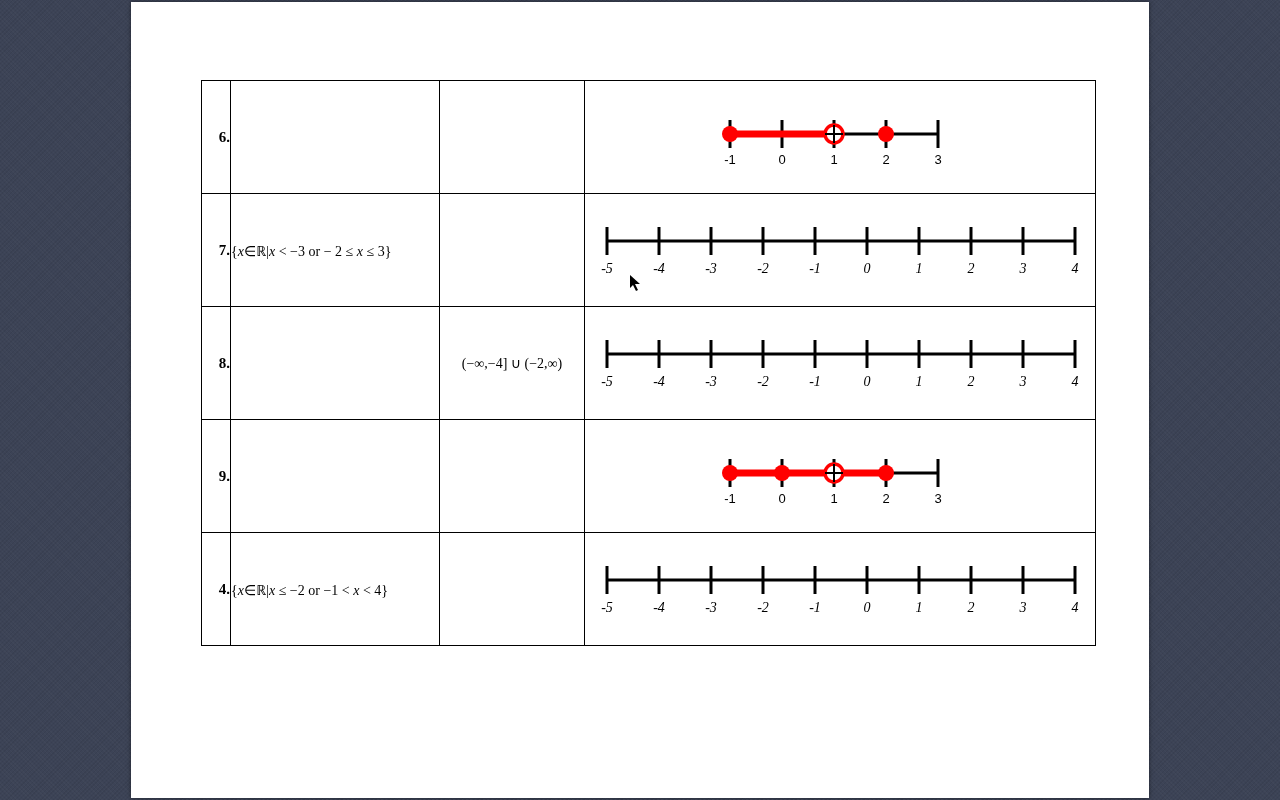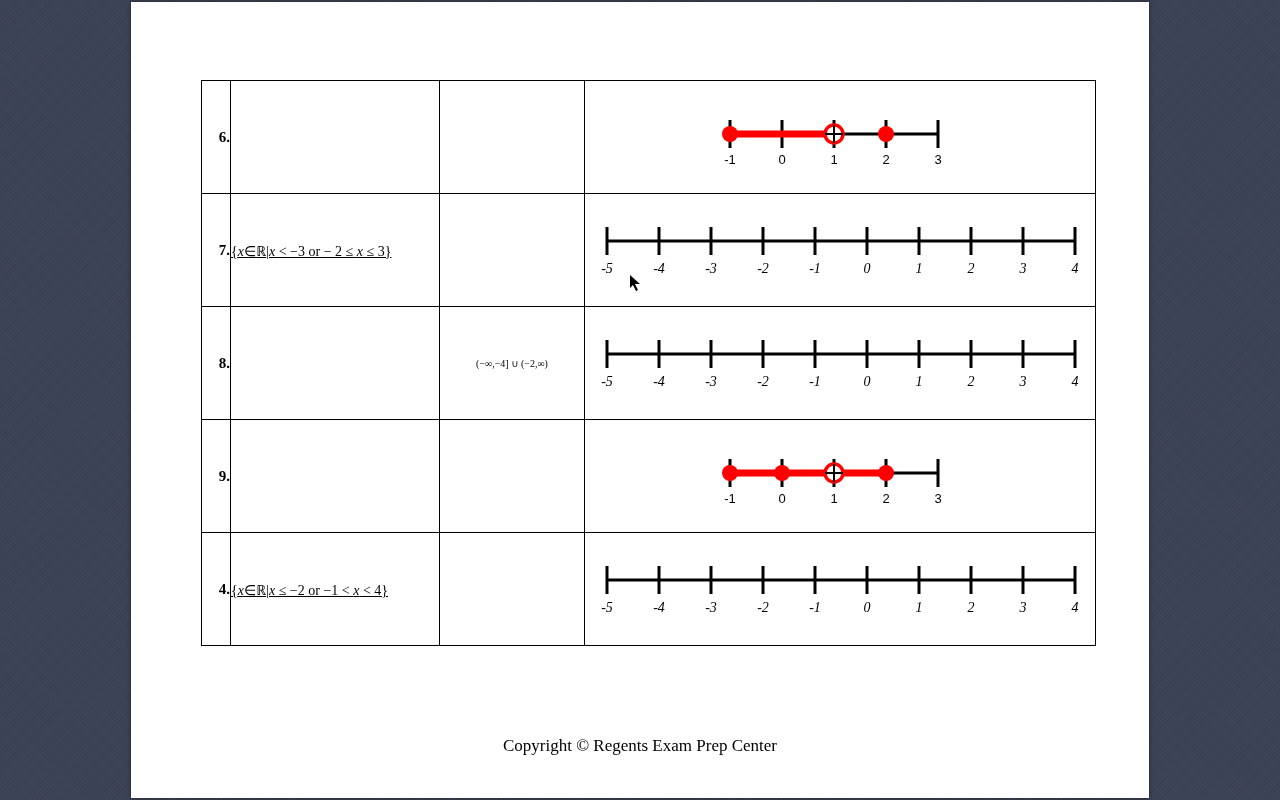--- a/index.html
+++ b/index.html
@@ -39,26 +39,25 @@
     font-size:15px;
     padding:0 4px 0 0;
     height:112px;
   }
   td.notation{
     width:208px;
     font-size:14px;
     text-align:left;
     padding:0 4px;
     white-space:nowrap;
-    text-decoration:underline;
   }
   td.interval{
     width:144px;
     text-align:center;
-    font-size:10px;
+    font-size:14px;
     padding:0 4px;
   }
   td.graph{
     padding:8px 0;
     text-align:center;
   }
   svg{display:block;margin:0 auto;}
   .numlabel{font:13px sans-serif;text-anchor:middle;}
   .numlabel-it{font:italic 14px "Times New Roman",serif;text-anchor:middle;}
   .copyright{
@@ -217,17 +216,16 @@
               <text class="numlabel-it" x="376" y="58">2</text>
               <line x1="428" y1="12" x2="428" y2="40" stroke="#000" stroke-width="3"></line>
               <text class="numlabel-it" x="428" y="58">3</text>
               <line x1="480" y1="12" x2="480" y2="40" stroke="#000" stroke-width="3"></line>
               <text class="numlabel-it" x="480" y="58">4</text>
             </svg>
           </td>
         </tr>
       </tbody>
   </table>
-  <div class="copyright">Copyright © Regents Exam Prep Center</div>
   <svg class="cursor" width="14" height="18">
     <path d="M0,0 L0,13 L3,10 L6,16 L8,15 L5,9 L10,9 Z" fill="#000"></path>
   </svg>
 </div>
 
 </body></html>

